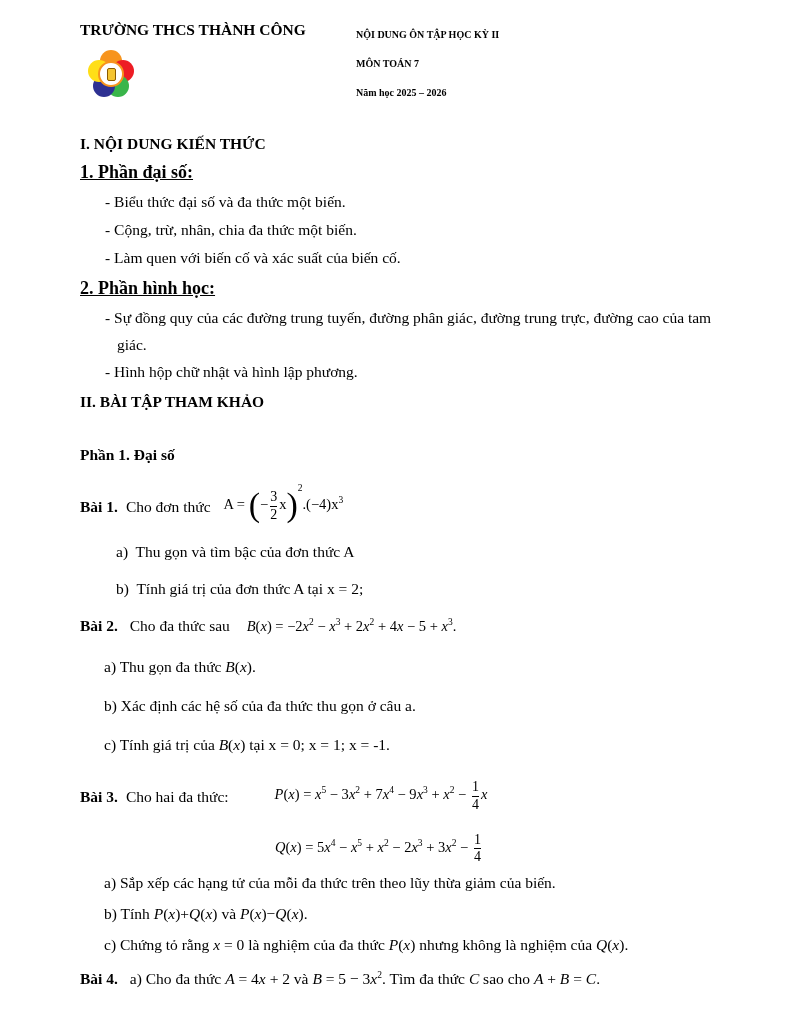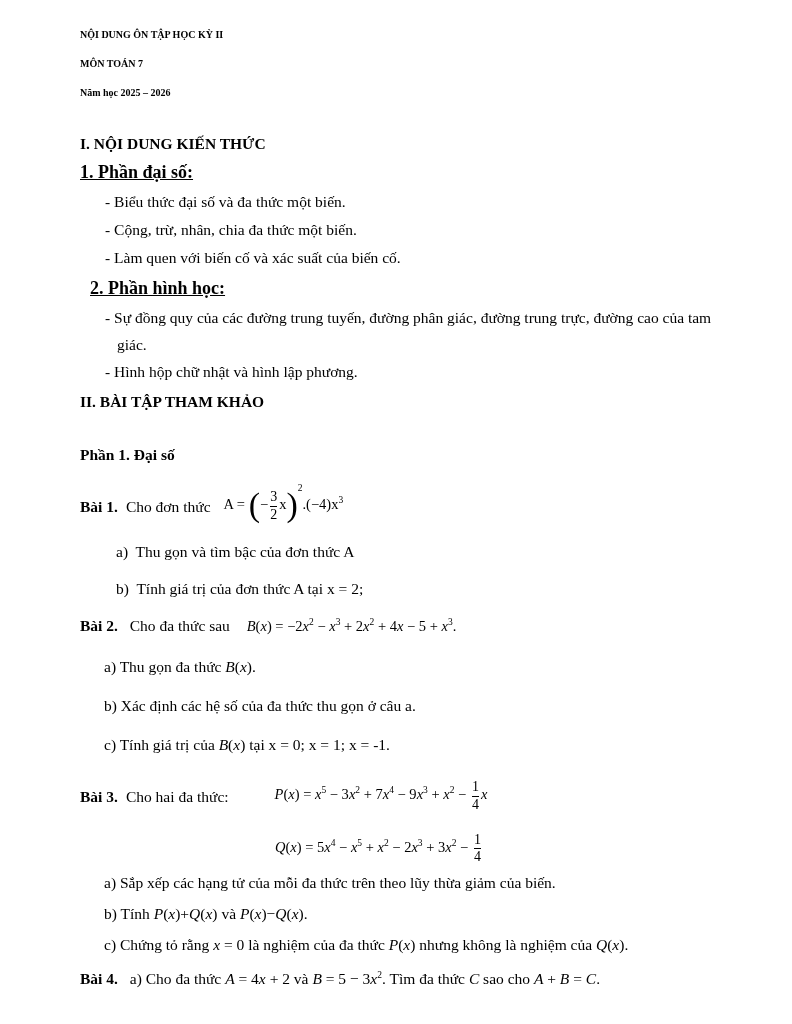--- a/index.html
+++ b/index.html
@@ -27,21 +27,21 @@
   }
   .logo-figure { width:9px; height:13px; background:#f4c430; border:1px solid #8a5a00; border-radius:2px; }
   .hdr-right { font-weight:bold; font-size:10px; line-height:29px; }
   
   .h-big { font-weight:bold; font-size:15.5px; line-height:21px; }
   .h-sub { font-weight:bold; font-size:18px; line-height:21px; text-decoration:underline; }
   #h-i   { margin-top:26px; }
   #h-alg { margin-top:8px; }
   .blist { margin-top:5px; }
   .bullet { padding-left:37px; text-indent:-12px; font-size:15.5px; line-height:28px; }
-  #h-geo { margin-top:6px;margin-left:10px; }
+  #h-geo { margin-top:6px; }
   .geo-item { padding-left:37px; text-indent:-12px; font-size:15.5px; line-height:27px; }
   #h-ii { margin-top:6px; }
   #h-part1 { margin-top:32px; font-weight:bold; font-size:15.5px; line-height:21px; }
   
   .ex-label { font-weight:bold; }
   .ex-head { font-size:15.5px; line-height:21px; }
   .ex-head.tall { display:flex; align-items:center; min-height:54px; }
   .math { font-size:14.5px; }
   .math i { font-family:"Liberation Serif", serif; }
   sup { font-size:9.5px; line-height:0; vertical-align:super; }
@@ -65,20 +65,33 @@
   #ex4 { margin-top:13px; font-size:15.5px; line-height:21px; }
   .gap13 { display:inline-block; width:13px; }
   .gap8  { display:inline-block; width:8px; }
 </style>
 </head>
 <body>
 
 <div class="page">
 
   <div class="hdr">
+    <div class="hdr-left">
+      <div class="school">TRƯỜNG THCS THÀNH CÔNG</div>
+      <div class="logo">
+        <span class="petal p0" style="background: rgb(247, 148, 29);"></span>
+        <span class="petal p1" style="background: rgb(237, 28, 36);"></span>
+        <span class="petal p2" style="background: rgb(57, 181, 74);"></span>
+        <span class="petal p3" style="background: rgb(46, 49, 146);"></span>
+        <span class="petal p4" style="background: rgb(255, 222, 23);"></span>
+        <span class="logo-center" style="border-color: rgb(247, 148, 29);">
+          <span class="logo-figure"></span>
+        </span>
+      </div>
+    </div>
     <div class="hdr-right">
       <div>NỘI DUNG ÔN TẬP HỌC KỲ II</div>
       <div>MÔN TOÁN 7</div>
       <div>Năm học 2025 – 2026</div>
     </div>
   </div>
 
   <div class="h-big" id="h-i">I. NỘI DUNG KIẾN THỨC</div>
   <div class="h-sub" id="h-alg">1. Phần đại số:</div>
   <div class="blist">

